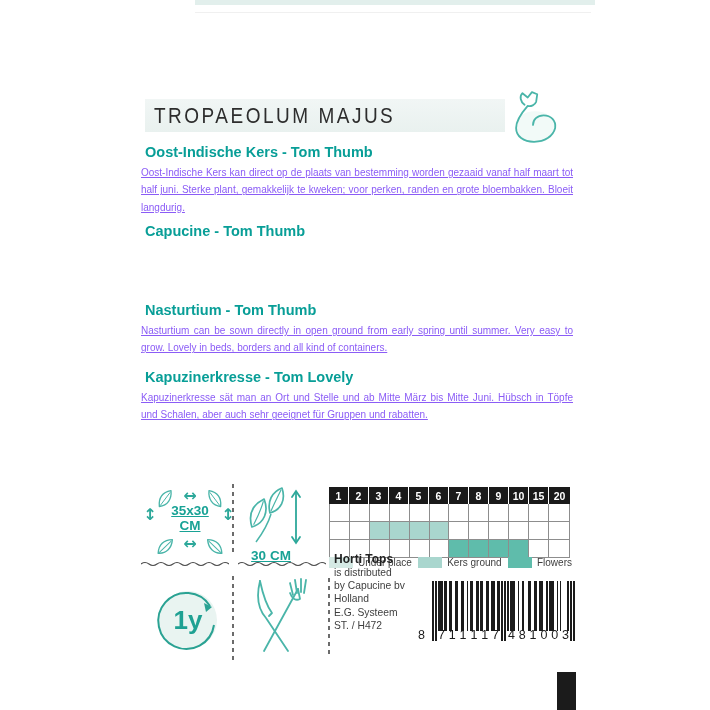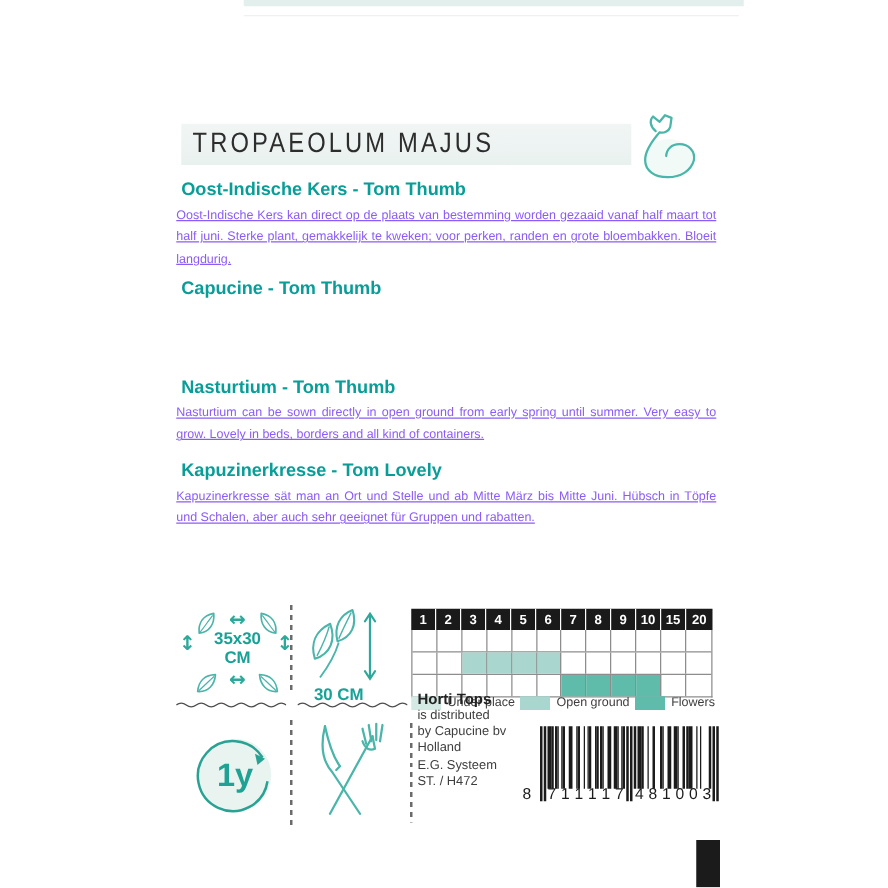--- a/index.html
+++ b/index.html
@@ -18,21 +18,21 @@
           letter-spacing:2.5px;color:#2d2d2d;transform:scaleY(1.18);transform-origin:left center;
           font-weight:500;white-space:nowrap;}
 
   
   .sect{left:141px;width:432px;}
   .sect h4{margin:4px;font-size:14.5px;font-weight:bold;color:#089e97;}
   .sect p{margin:3px 0 0;font-size:10px;line-height:17.4px;text-align:justify;color:#8b5cf6;text-decoration:underline;}
   .s0{top:140px;} .s1{top:219px;} .s2{top:298px;} .s3{top:365px;}
 
   
-  .teal-label{color:#18a295;font-weight:bold;font-size:13.5px;text-align:center;line-height:15px;}
+  .teal-label{color:#18a295;font-weight:bold;font-size:13.5px;text-align:center;line-height:15px;text-decoration:underline;}
   .arrow-glyph{font-family:"DejaVu Sans",sans-serif;color:#2da89a;font-weight:bold;font-size:16px;
                text-align:center;line-height:16px;}
   .vdash{width:2px;background:repeating-linear-gradient(180deg,#6b6b6b 0 4px,transparent 4px 8px);}
 
   
   .cal-head{left:329px;top:487px;width:241px;height:17px;display:flex;}
   .cal-head .mh{box-sizing:border-box;width:20px;height:17px;background:#1a1a1a;border-right:1px solid #fff;
                 color:#fff;font-size:10.5px;font-weight:bold;display:flex;align-items:center;justify-content:center;}
   .cal-head .mh:last-child{border-right:none;width:21px;}
   .cal-body{left:329px;top:504px;width:241px;border:1px solid #8d8d8d;border-top:none;box-sizing:border-box;}
@@ -225,21 +225,21 @@
       </div>
   </div>
 
   <div class="abs legend">
     <div class="leg-item">
       <span class="leg-swatch" style="background: rgb(213, 233, 228);"></span>
       <span>Under place</span>
     </div>
     <div class="leg-item">
       <span class="leg-swatch" style="background: rgb(169, 214, 206);"></span>
-      <span>Open ground</span>
+      <span>Kers ground</span>
     </div>
     <div class="leg-item">
       <span class="leg-swatch" style="background: rgb(95, 188, 171);"></span>
       <span>Flowers</span>
     </div>
   </div>
 
   <div class="abs dist">
     <div class="dname">Horti Tops</div>
     <div class="dline">is distributed</div>

